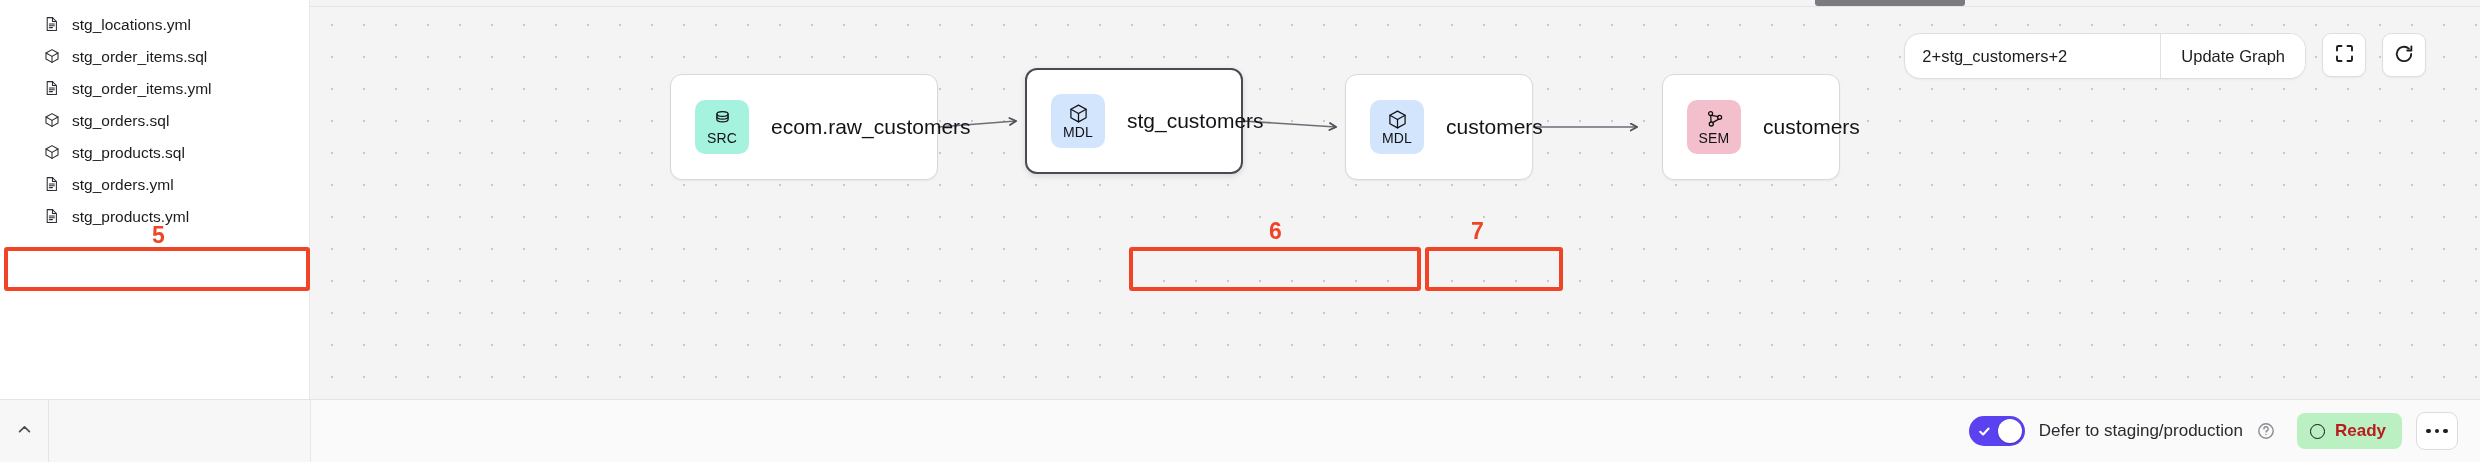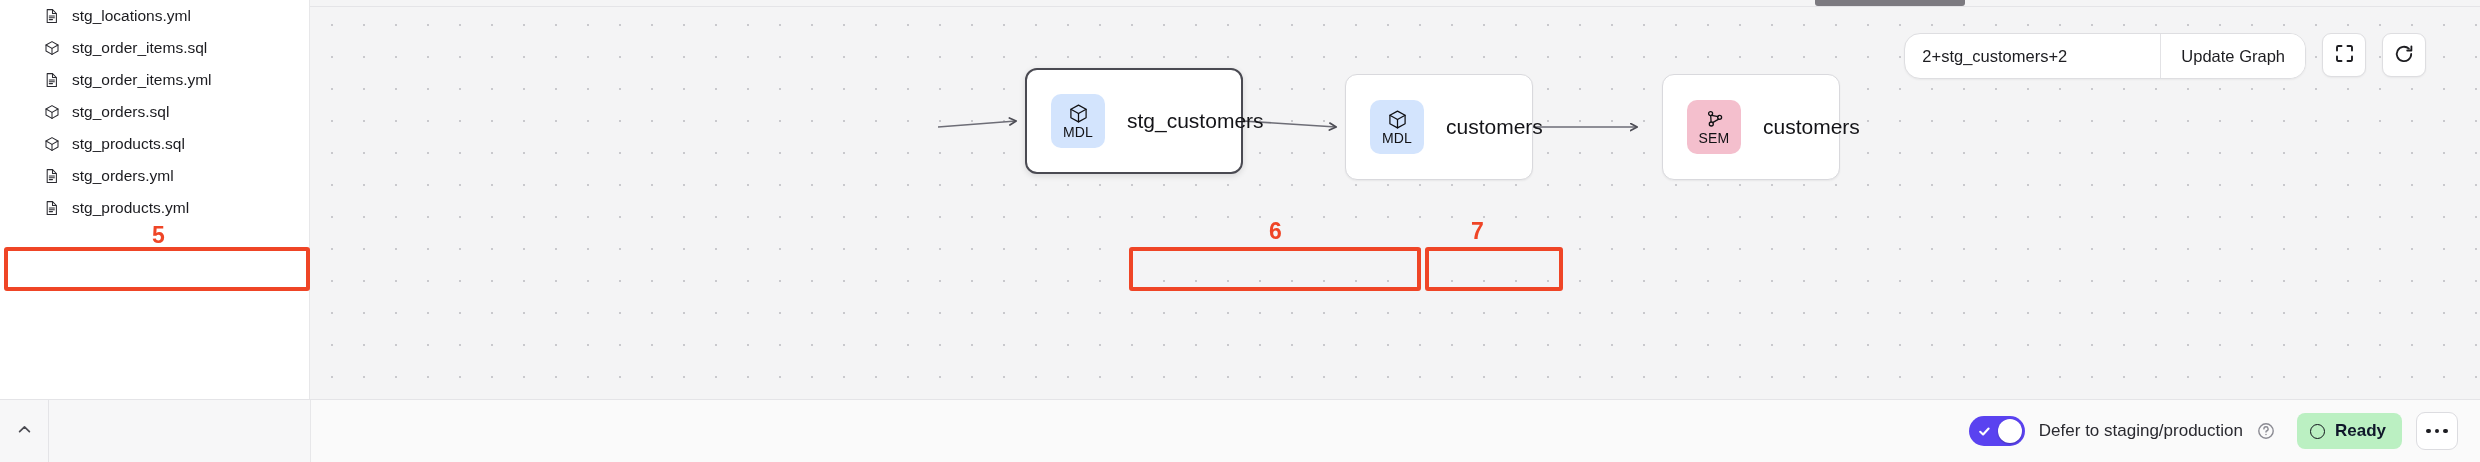--- a/index.html
+++ b/index.html
@@ -40,21 +40,21 @@
     padding-top: 0px;
     box-sizing: border-box;
   }
   .file-list {
     padding: 0;
     margin: 0;
     list-style: none;
   }
   .file-item {
     display: flex;
-    align-items: center;
+    align-items: flex-end;
     height: 32px;
     padding-left: 44px;
     gap: 12px;
     font-size: 15.5px;
     color: #1b1b1f;
     white-space: nowrap;
     cursor: pointer;
   }
   .file-icon {
     width: 16px;
@@ -318,21 +318,21 @@
   .status-badge {
     display: flex;
     align-items: center;
     gap: 10px;
     background: #bbf0c2;
     border-radius: 8px;
     height: 36px;
     padding: 0 16px 0 13px;
     font-size: 17px;
     font-weight: bold;
-    color: #0f172a;
+    color: #b91c1c;
     white-space: nowrap;
     cursor: pointer;
   }
   .status-dot-ring {
     width: 15px;
     height: 15px;
     border-radius: 50%;
     border: 1.8px solid #11151c;
     box-sizing: border-box;
     flex: 0 0 15px;
@@ -498,20 +498,33 @@
           </marker>
         </defs>
         <g id="edge-group" stroke="#6d6d76" stroke-width="1.6" fill="none">
             <path d="M628,127 L706,121" marker-end="url(#arrow)"></path>
             <path d="M933,121 L1026,127" marker-end="url(#arrow)"></path>
             <path d="M1223,127 L1327,127" marker-end="url(#arrow)"></path>
           </g>
       </svg>
 
       <div class="graph" id="node-layer">
+          <div class="node" style="left: 360px; top: 74px; width: 268px;">
+            <span class="node-badge" style="background:#a5f3de">
+              <span>
+                <svg width="21" height="21" viewBox="0 0 21 21" fill="none" stroke="#111114" stroke-width="1.25" stroke-linecap="round" stroke-linejoin="round">
+                  <ellipse cx="10.5" cy="5.0" rx="5.6" ry="2.4"></ellipse>
+                  <path d="M4.9 5.0v5.5c0 1.33 2.5 2.4 5.6 2.4s5.6-1.07 5.6-2.4V5.0"></path>
+                  <path d="M4.9 7.8c0 1.33 2.5 2.4 5.6 2.4s5.6-1.07 5.6-2.4"></path>
+                </svg>
+              </span>
+              <span class="badge-text">SRC</span>
+            </span>
+            <span class="node-title">ecom.raw_customers</span>
+          </div>
           <div class="node selected" style="left: 715px; top: 68px; width: 218px;">
             <span class="node-badge" style="background:#d3e4fd">
               <span>
                 <svg width="21" height="21" viewBox="0 0 21 21" fill="none" stroke="#111114" stroke-width="1.25" stroke-linejoin="round" stroke-linecap="round">
                   <path d="M10.5 2.1 L18.1 6.3 v8.4 L10.5 18.9 L2.9 14.7 V6.3 z"></path>
                   <path d="M2.9 6.3 L10.5 10.5 L18.1 6.3"></path>
                   <path d="M10.5 10.5 v8.4"></path>
                 </svg>
               </span>
               <span class="badge-text">MDL</span>

